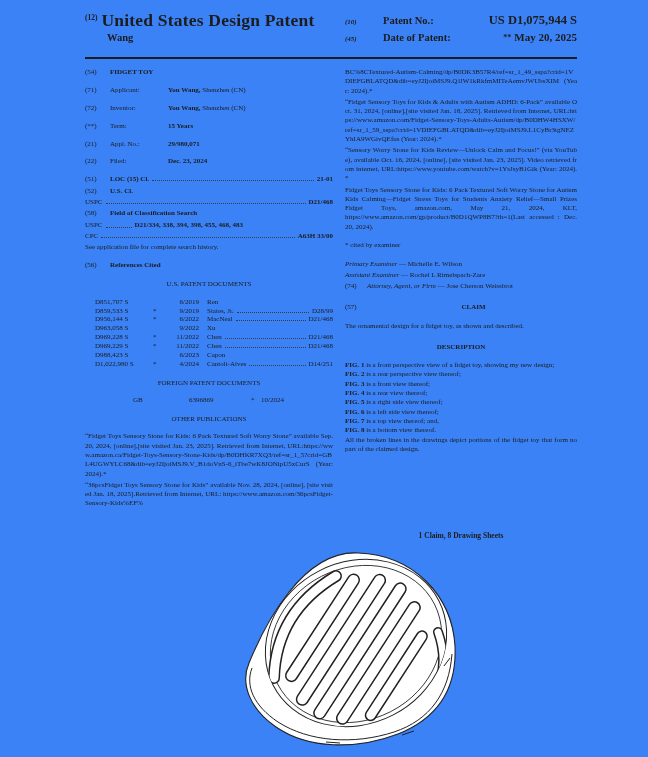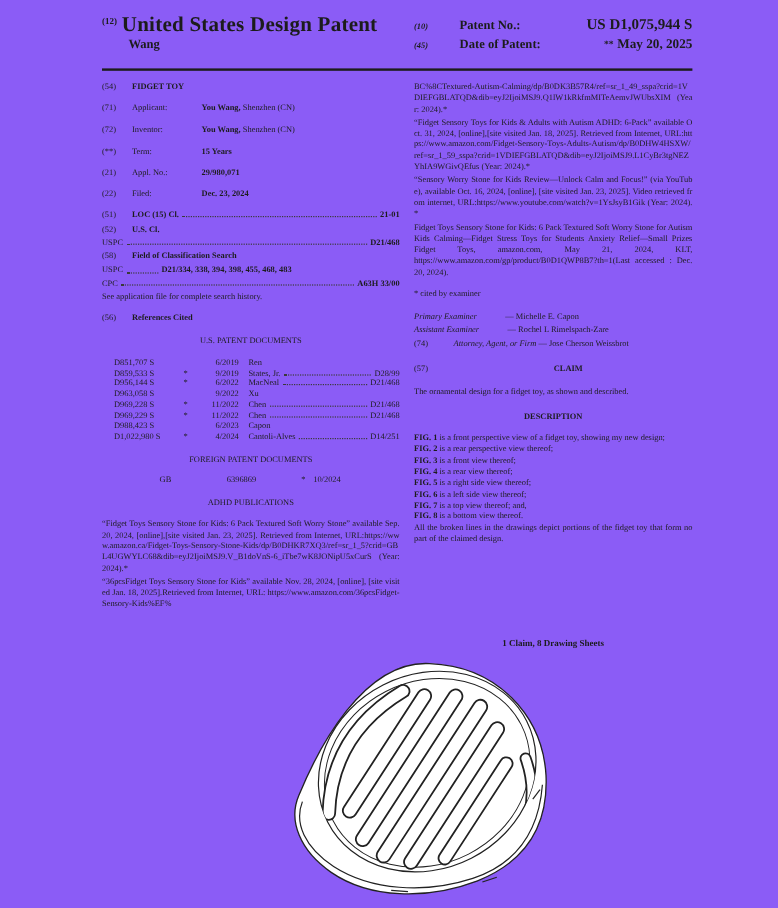--- a/index.html
+++ b/index.html
@@ -1,17 +1,17 @@
 <!DOCTYPE html>
 <html><head>
 <meta charset="utf-8">
 <style>
   html,body { margin:0; padding:0; background:#ffffff; }
   .page {
-    position:relative; width:648px; height:757px; background:#8b5cf6;
+    position:relative; width:648px; height:757px; background:#3b82f6;
     font-family:"Liberation Serif","DejaVu Serif",serif; color:#1c1c1c;
     overflow:hidden;
   }
   .b { font-weight:bold; }
   .i { font-style:italic; }
 
   
   .hdr-left { position:absolute; left:85px; top:10px; width:270px; }
   .hdr-tag { font-size:7.5px; font-weight:bold; vertical-align:6px; }
   .doc-title { font-size:17.5px; font-weight:bold; letter-spacing:.2px; }
@@ -46,21 +46,21 @@
   .c-date { width:36px; flex:none; text-align:right; margin-right:8px; }
   .c-name { flex:none; }
   .c-dots { flex:1; border-bottom:1px dotted #3a3a3a; margin:0 3px 2px 3px; }
   .c-cls { flex:none; }
   .f-country { width:56px; flex:none;margin-left:48px; }
   .f-num { width:62px; flex:none; }
 
   .pub { text-align:justify; word-break:break-all; margin-bottom:2px; }
   .pub-normal { text-align:justify; margin-bottom:2px; }
 
-  .exam-row { display:flex; margin-bottom:1.5px;gap:11px; }
+  .exam-row { display:flex; margin-bottom:1.5px; }
   .exam-row .tag { width:22px; }
   .claim-head { display:flex; margin:12px 0 9px 0; }
   .claim-head .head-center { flex:1; text-align:center; font-weight:bold; }
   .desc-head { text-align:center; font-weight:bold; margin:12px 0 9px 0; }
   .fig-line { text-align:justify; }
   .note { text-align:justify; }
   .sheets-footer { position:absolute; left:345px; top:531px; width:232px; text-align:center;
                    font-size:7.5px; font-weight:bold; }
 
   
@@ -237,35 +237,35 @@
     </div>
 
     <div class="cap-head">FOREIGN PATENT DOCUMENTS</div>
     <div class="cit-row" style="margin-left:0;">
       <span class="f-country">GB</span>
       <span class="f-num">6396869</span>
       <span class="c-star">*</span>
       <span>10/2024</span>
     </div>
 
-    <div class="cap-head">ADHD PUBLICATIONS</div>
+    <div class="cap-head">OTHER PUBLICATIONS</div>
     <div class="pub">“Fidget Toys Sensory Stone for Kids: 6 Pack Textured Soft Worry Stone” available Sep. 20, 2024, [online],[site visited Jan. 23, 2025]. Retrieved from Internet, URL:https://www.amazon.ca/Fidget-Toys-Sensory-Stone-Kids/dp/B0DHKR7XQ3/ref=sr_1_5?crid=GBL4UGWYLC68&amp;dib=eyJ2IjoiMSJ9.V_B1doVnS-6_iTbe7wK8JONipU5xCurS (Year: 2024).*</div>
     <div class="pub">“36pcsFidget Toys Sensory Stone for Kids” available Nov. 28, 2024, [online], [site visited Jan. 18, 2025].Retrieved from Internet, URL: https://www.amazon.com/36pcsFidget-Sensory-Kids%EF%</div>
   </div>
 
   <div class="col col-right">
     <div class="pub">BC%8CTextured-Autism-Calming/dp/B0DK3B57R4/ref=sr_1_49_sspa?crid=1VDIEFGBLATQD&amp;dib=eyJ2IjoiMSJ9.Q1lW1kRkfmMITeAemvJWUbsXIM (Year: 2024).*</div>
     <div class="pub">“Fidget Sensory Toys for Kids &amp; Adults with Autism ADHD: 6-Pack” available Oct. 31, 2024, [online],[site visited Jan. 18, 2025]. Retrieved from Internet, URL:https://www.amazon.com/Fidget-Sensory-Toys-Adults-Autism/dp/B0DHW4HSXW/ref=sr_1_59_sspa?crid=1VDIEFGBLATQD&amp;dib=eyJ2IjoiMSJ9.L1CyBr3tgNEZYhIA9WGivQEfus (Year: 2024).*</div>
     <div class="pub">“Sensory Worry Stone for Kids Review—Unlock Calm and Focus!” (via YouTube), available Oct. 16, 2024, [online], [site visited Jan. 23, 2025]. Video retrieved from internet, URL:https://www.youtube.com/watch?v=1YsJsyB1Gik (Year: 2024).*</div>
     <div class="pub-normal">Fidget Toys Sensory Stone for Kids: 6 Pack Textured Soft Worry Stone for Autism Kids Calming—Fidget Stress Toys for Students Anxiety Relief—Small Prizes Fidget Toys, amazon.com, May 21, 2024, KLT, https://www.amazon.com/gp/product/B0D1QWP8B7?th=1(Last accessed : Dec. 20, 2024).</div>
 
     <div style="margin:9px 0 10px 0;">* cited by examiner</div>
 
     <div class="exam-row">
-      <span class="i">Primary Examiner</span>&nbsp;<span>— Michelle E. Capon</span>
+      <span class="i">Primary Examiner</span>&nbsp;<span>— Michelle E. Wilson</span>
     </div>
     <div class="exam-row">
       <span class="i">Assistant Examiner</span>&nbsp;<span>— Rochel L Rimelspach-Zare</span>
     </div>
     <div class="exam-row">
       <span class="tag">(74)</span>
       <span><span class="i">Attorney, Agent, or Firm</span> <span>— Jose Cherson Weissbrot</span></span>
     </div>
 
     <div class="claim-head">

